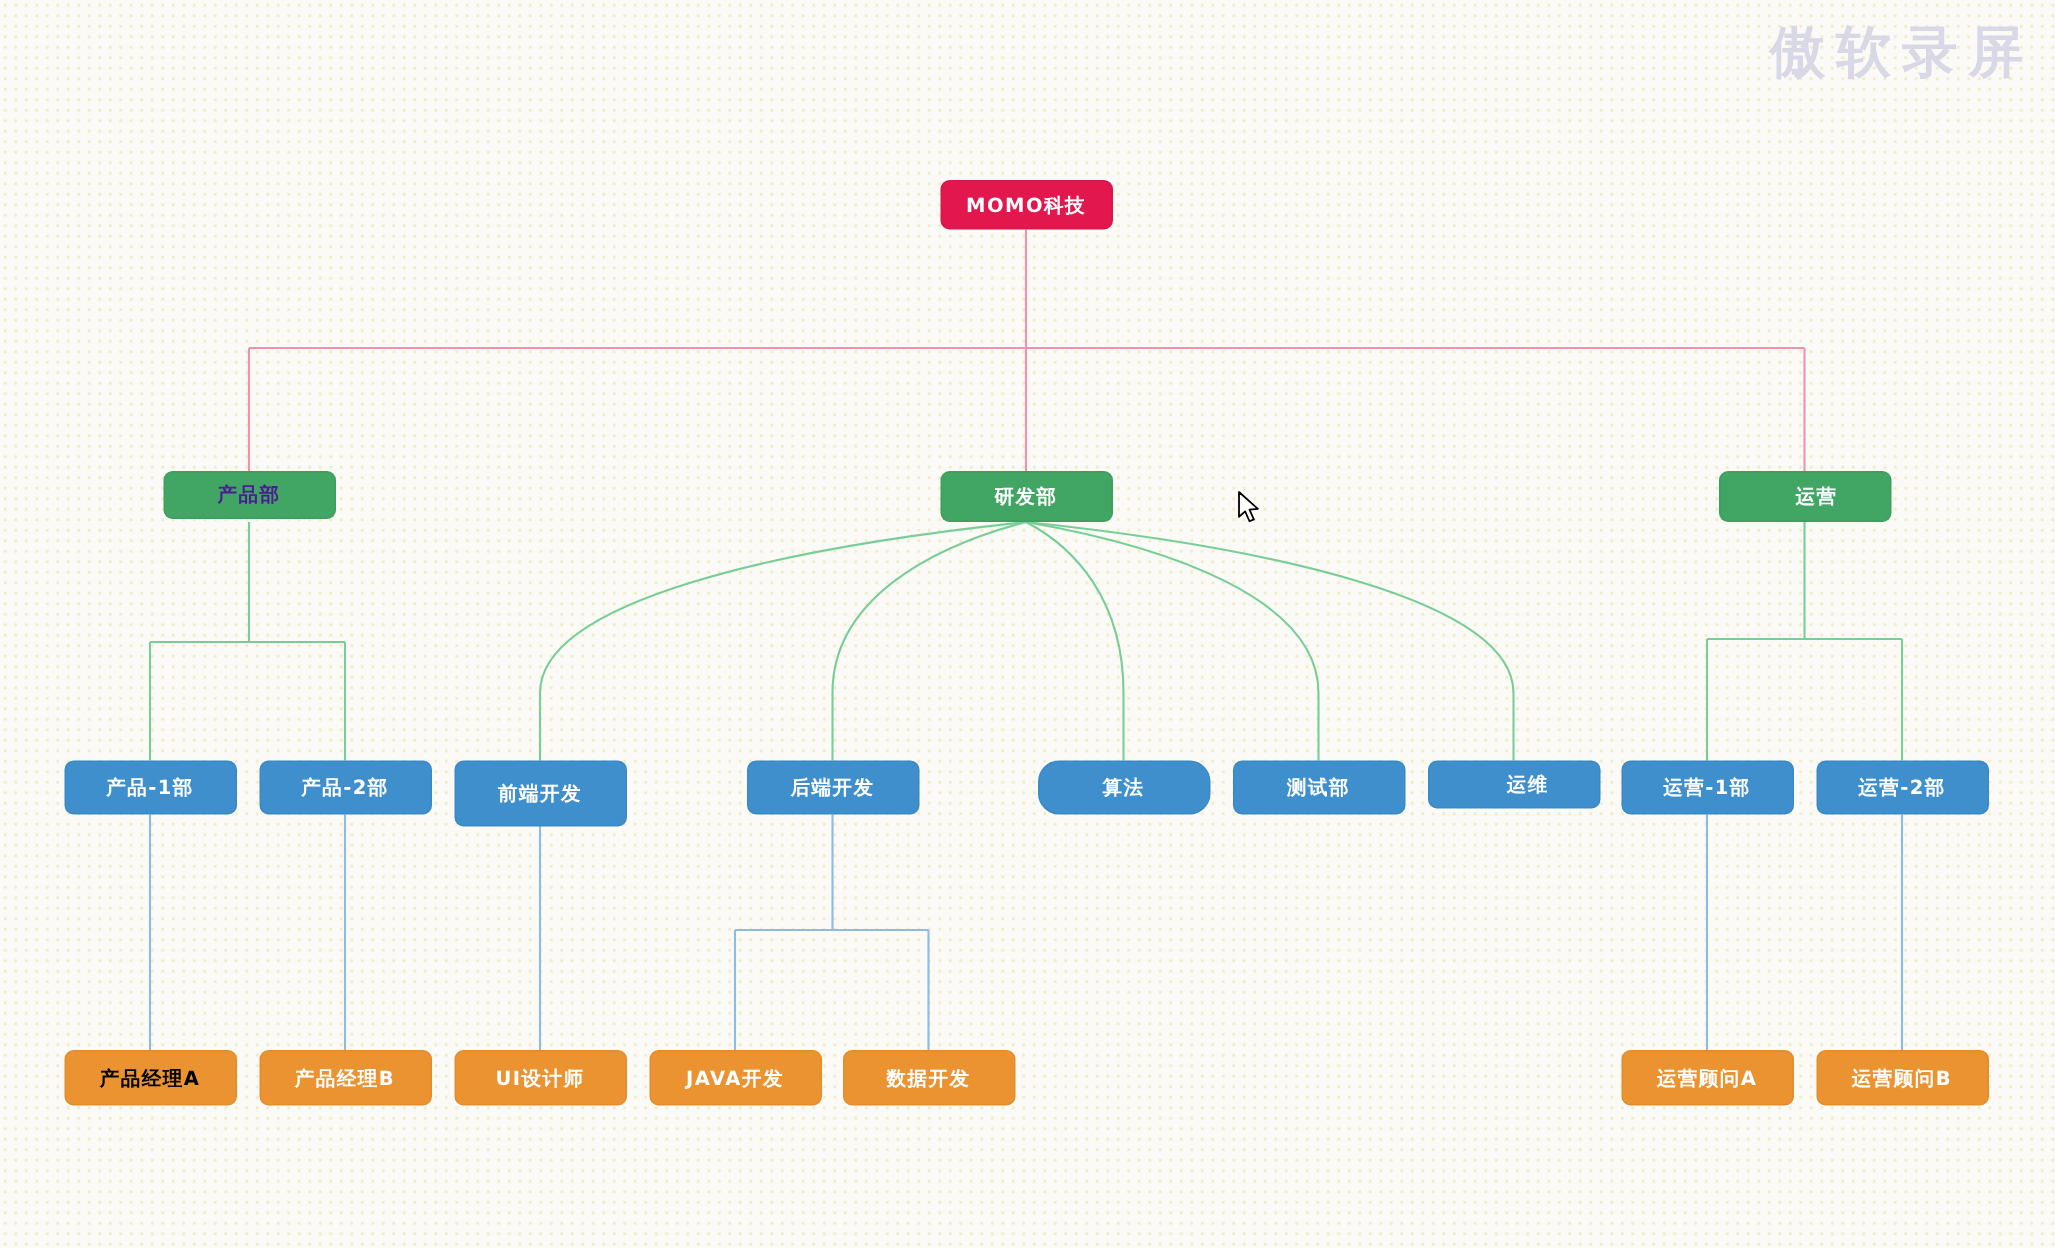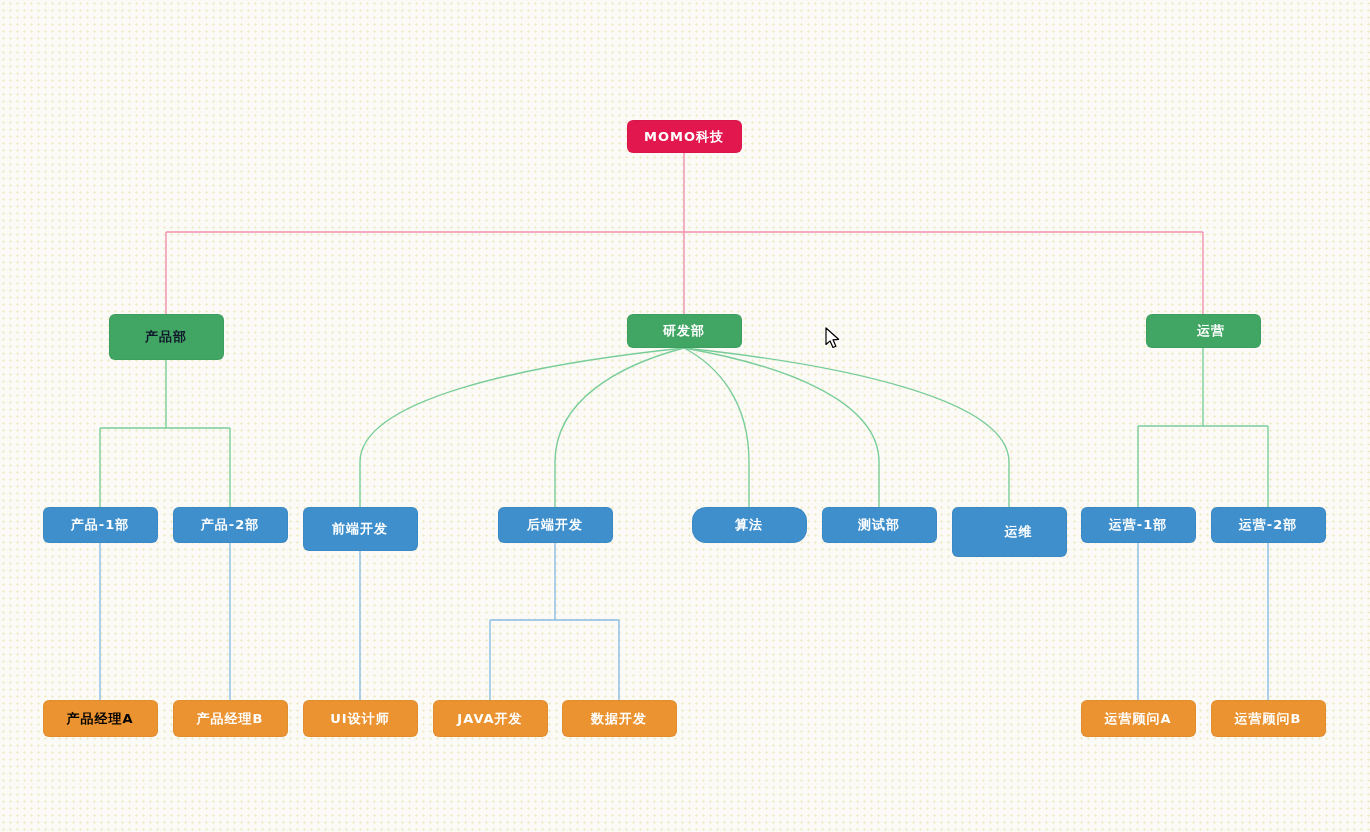--- a/index.html
+++ b/index.html
@@ -85,36 +85,37 @@
       <path d="M 1138 543 L 1138 700" fill="none" stroke="#8abce6" stroke-width="1.4"></path>
       <path d="M 1268 543 L 1268 700" fill="none" stroke="#8abce6" stroke-width="1.4"></path>
       <path d="M 684 348 C 522 365, 360 400, 360 462 L 360 507" fill="none" stroke="#79cd99" stroke-width="1.4"></path>
       <path d="M 684 348 C 619.5 365, 555 400, 555 462 L 555 507" fill="none" stroke="#79cd99" stroke-width="1.4"></path>
       <path d="M 684 348 C 716.5 365, 749 400, 749 462 L 749 507" fill="none" stroke="#79cd99" stroke-width="1.4"></path>
       <path d="M 684 348 C 781.5 365, 879 400, 879 462 L 879 507" fill="none" stroke="#79cd99" stroke-width="1.4"></path>
       <path d="M 684 348 C 846.5 365, 1009 400, 1009 462 L 1009 507" fill="none" stroke="#79cd99" stroke-width="1.4"></path>
     </svg>
   <div id="nodes-layer">
       <div class="node" style="left: 626.5px; top: 120px; width: 115px; height: 33px; background: rgb(225, 23, 77); color: rgb(255, 255, 255);">MOMO科技</div>
-      <div class="node" style="left: 108.5px; top: 314px; width: 115px; height: 46px; background: rgb(65, 165, 99); color: #0f172a;">产品部</div>
+      <div class="node" style="left: 108.5px; top: 314px; width: 115px; height: 32px; background: rgb(65, 165, 99); color: #4c1d95;">产品部</div>
       <div class="node" style="left: 626.5px; top: 314px; width: 115px; height: 34px; background: rgb(65, 165, 99); color: rgb(255, 255, 255);">研发部</div>
       <div class="node" style="left: 1145.5px; top: 314px; width: 115px; height: 34px; background: rgb(65, 165, 99); color: rgb(255, 255, 255); padding-left: 16px;">运营</div>
       <div class="node" style="left: 42.5px; top: 507px; width: 115px; height: 36px; background: rgb(62, 143, 204); color: rgb(255, 255, 255);">产品-1部</div>
       <div class="node" style="left: 172.5px; top: 507px; width: 115px; height: 36px; background: rgb(62, 143, 204); color: rgb(255, 255, 255);">产品-2部</div>
       <div class="node" style="left: 302.5px; top: 507px; width: 115px; height: 44px; background: rgb(62, 143, 204); color: rgb(255, 255, 255);">前端开发</div>
       <div class="node" style="left: 497.5px; top: 507px; width: 115px; height: 36px; background: rgb(62, 143, 204); color: rgb(255, 255, 255);">后端开发</div>
       <div class="node" style="left: 691.5px; top: 507px; width: 115px; height: 36px; background: rgb(62, 143, 204); color: rgb(255, 255, 255); border-radius: 14px;">算法</div>
       <div class="node" style="left: 821.5px; top: 507px; width: 115px; height: 36px; background: rgb(62, 143, 204); color: rgb(255, 255, 255);">测试部</div>
-      <div class="node" style="left: 951.5px; top: 507px; width: 115px; height: 50px; background: rgb(62, 143, 204); color: rgb(255, 255, 255); padding-left: 19px;">运维</div>
+      <div class="node" style="left: 951.5px; top: 507px; width: 115px; height: 32px; background: rgb(62, 143, 204); color: rgb(255, 255, 255); padding-left: 19px;">运维</div>
       <div class="node" style="left: 1080.5px; top: 507px; width: 115px; height: 36px; background: rgb(62, 143, 204); color: rgb(255, 255, 255);">运营-1部</div>
       <div class="node" style="left: 1210.5px; top: 507px; width: 115px; height: 36px; background: rgb(62, 143, 204); color: rgb(255, 255, 255);">运营-2部</div>
       <div class="node" style="left: 42.5px; top: 700px; width: 115px; height: 37px; background: rgb(234, 147, 48); color: #000000;">产品经理A</div>
       <div class="node" style="left: 172.5px; top: 700px; width: 115px; height: 37px; background: rgb(234, 147, 48); color: rgb(255, 255, 255);">产品经理B</div>
       <div class="node" style="left: 302.5px; top: 700px; width: 115px; height: 37px; background: rgb(234, 147, 48); color: rgb(255, 255, 255);">UI设计师</div>
       <div class="node" style="left: 432.5px; top: 700px; width: 115px; height: 37px; background: rgb(234, 147, 48); color: rgb(255, 255, 255);">JAVA开发</div>
       <div class="node" style="left: 561.5px; top: 700px; width: 115px; height: 37px; background: rgb(234, 147, 48); color: rgb(255, 255, 255);">数据开发</div>
       <div class="node" style="left: 1080.5px; top: 700px; width: 115px; height: 37px; background: rgb(234, 147, 48); color: rgb(255, 255, 255);">运营顾问A</div>
       <div class="node" style="left: 1210.5px; top: 700px; width: 115px; height: 37px; background: rgb(234, 147, 48); color: rgb(255, 255, 255);">运营顾问B</div>
     </div>
+  <div class="watermark">傲软录屏</div>
   <svg id="cursor-layer" viewBox="0 0 1370 832" xmlns="http://www.w3.org/2000/svg">
       <path d="M 826 328 l 0 16.5 l 4.1 -3.6 l 2.9 6.6 l 2.9 -1.2 l -2.9 -6.5 l 5.6 -0.5 Z" fill="#ffffff" stroke="#000000" stroke-width="1.2" stroke-linejoin="round"></path>
     </svg>
 </div>
 
 </body></html>

